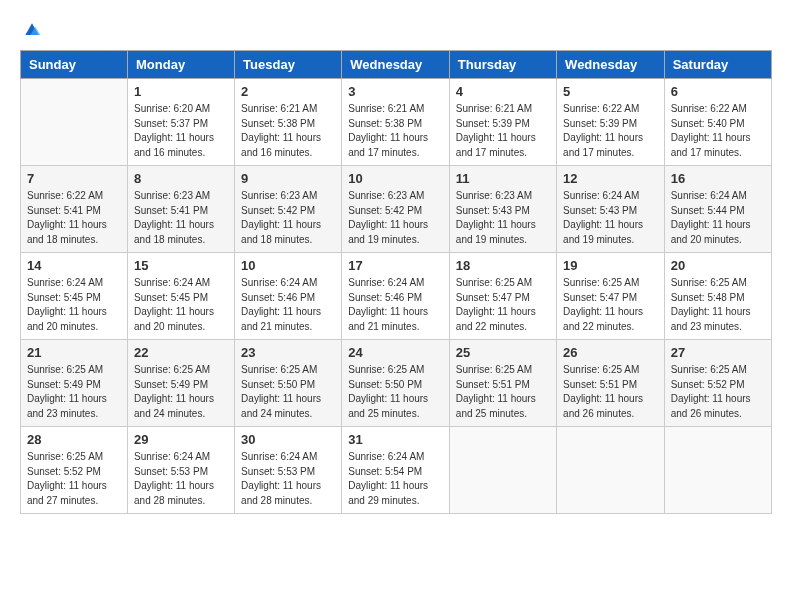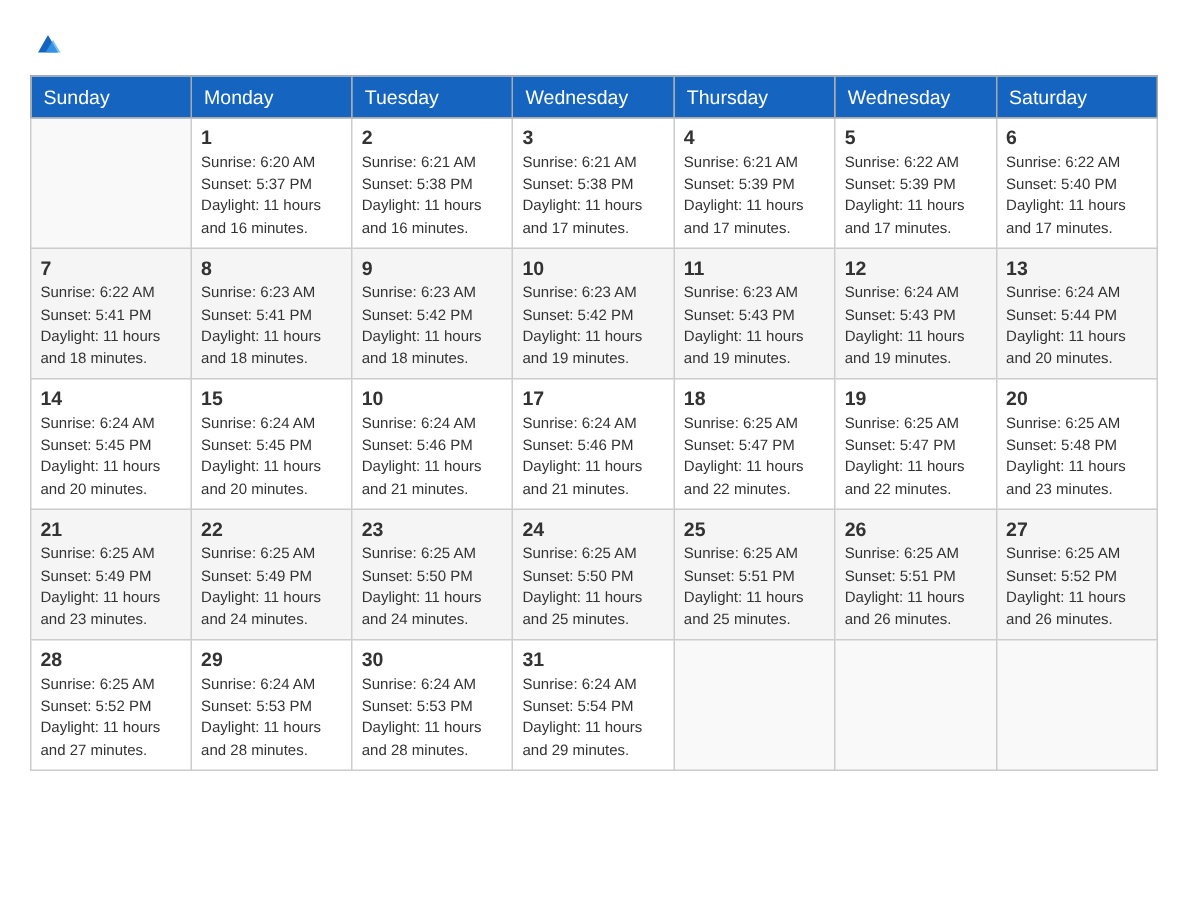--- a/index.html
+++ b/index.html
@@ -53,21 +53,21 @@
       color: #555;
     }
     .calendar {
       width: 100%;
       border-collapse: collapse;
     }
     .calendar th {
       background-color: #1565c0;
       color: #fff;
       font-size: 13px;
-      font-weight: normal;
+      font-weight: bold;
       padding: 6px 8px;
       text-align: left;
       border: 1px solid #aaa;
     }
     .calendar td {
       vertical-align: top;
       padding: 5px 6px;
       border: 1px solid #ccc;
       font-size: 11px;
       color: #333;
@@ -174,21 +174,21 @@
         </td>
         <td>
           <div class="day-number">11</div>
           <div class="day-info">Sunrise: 6:23 AM<br>Sunset: 5:43 PM<br>Daylight: 11 hours and 19 minutes.</div>
         </td>
         <td>
           <div class="day-number">12</div>
           <div class="day-info">Sunrise: 6:24 AM<br>Sunset: 5:43 PM<br>Daylight: 11 hours and 19 minutes.</div>
         </td>
         <td>
-          <div class="day-number">13</div>
+          <div class="day-number">16</div>
           <div class="day-info">Sunrise: 6:24 AM<br>Sunset: 5:44 PM<br>Daylight: 11 hours and 20 minutes.</div>
         </td>
       </tr>
       <tr>
         <td>
           <div class="day-number">14</div>
           <div class="day-info">Sunrise: 6:24 AM<br>Sunset: 5:45 PM<br>Daylight: 11 hours and 20 minutes.</div>
         </td>
         <td>
           <div class="day-number">15</div>

